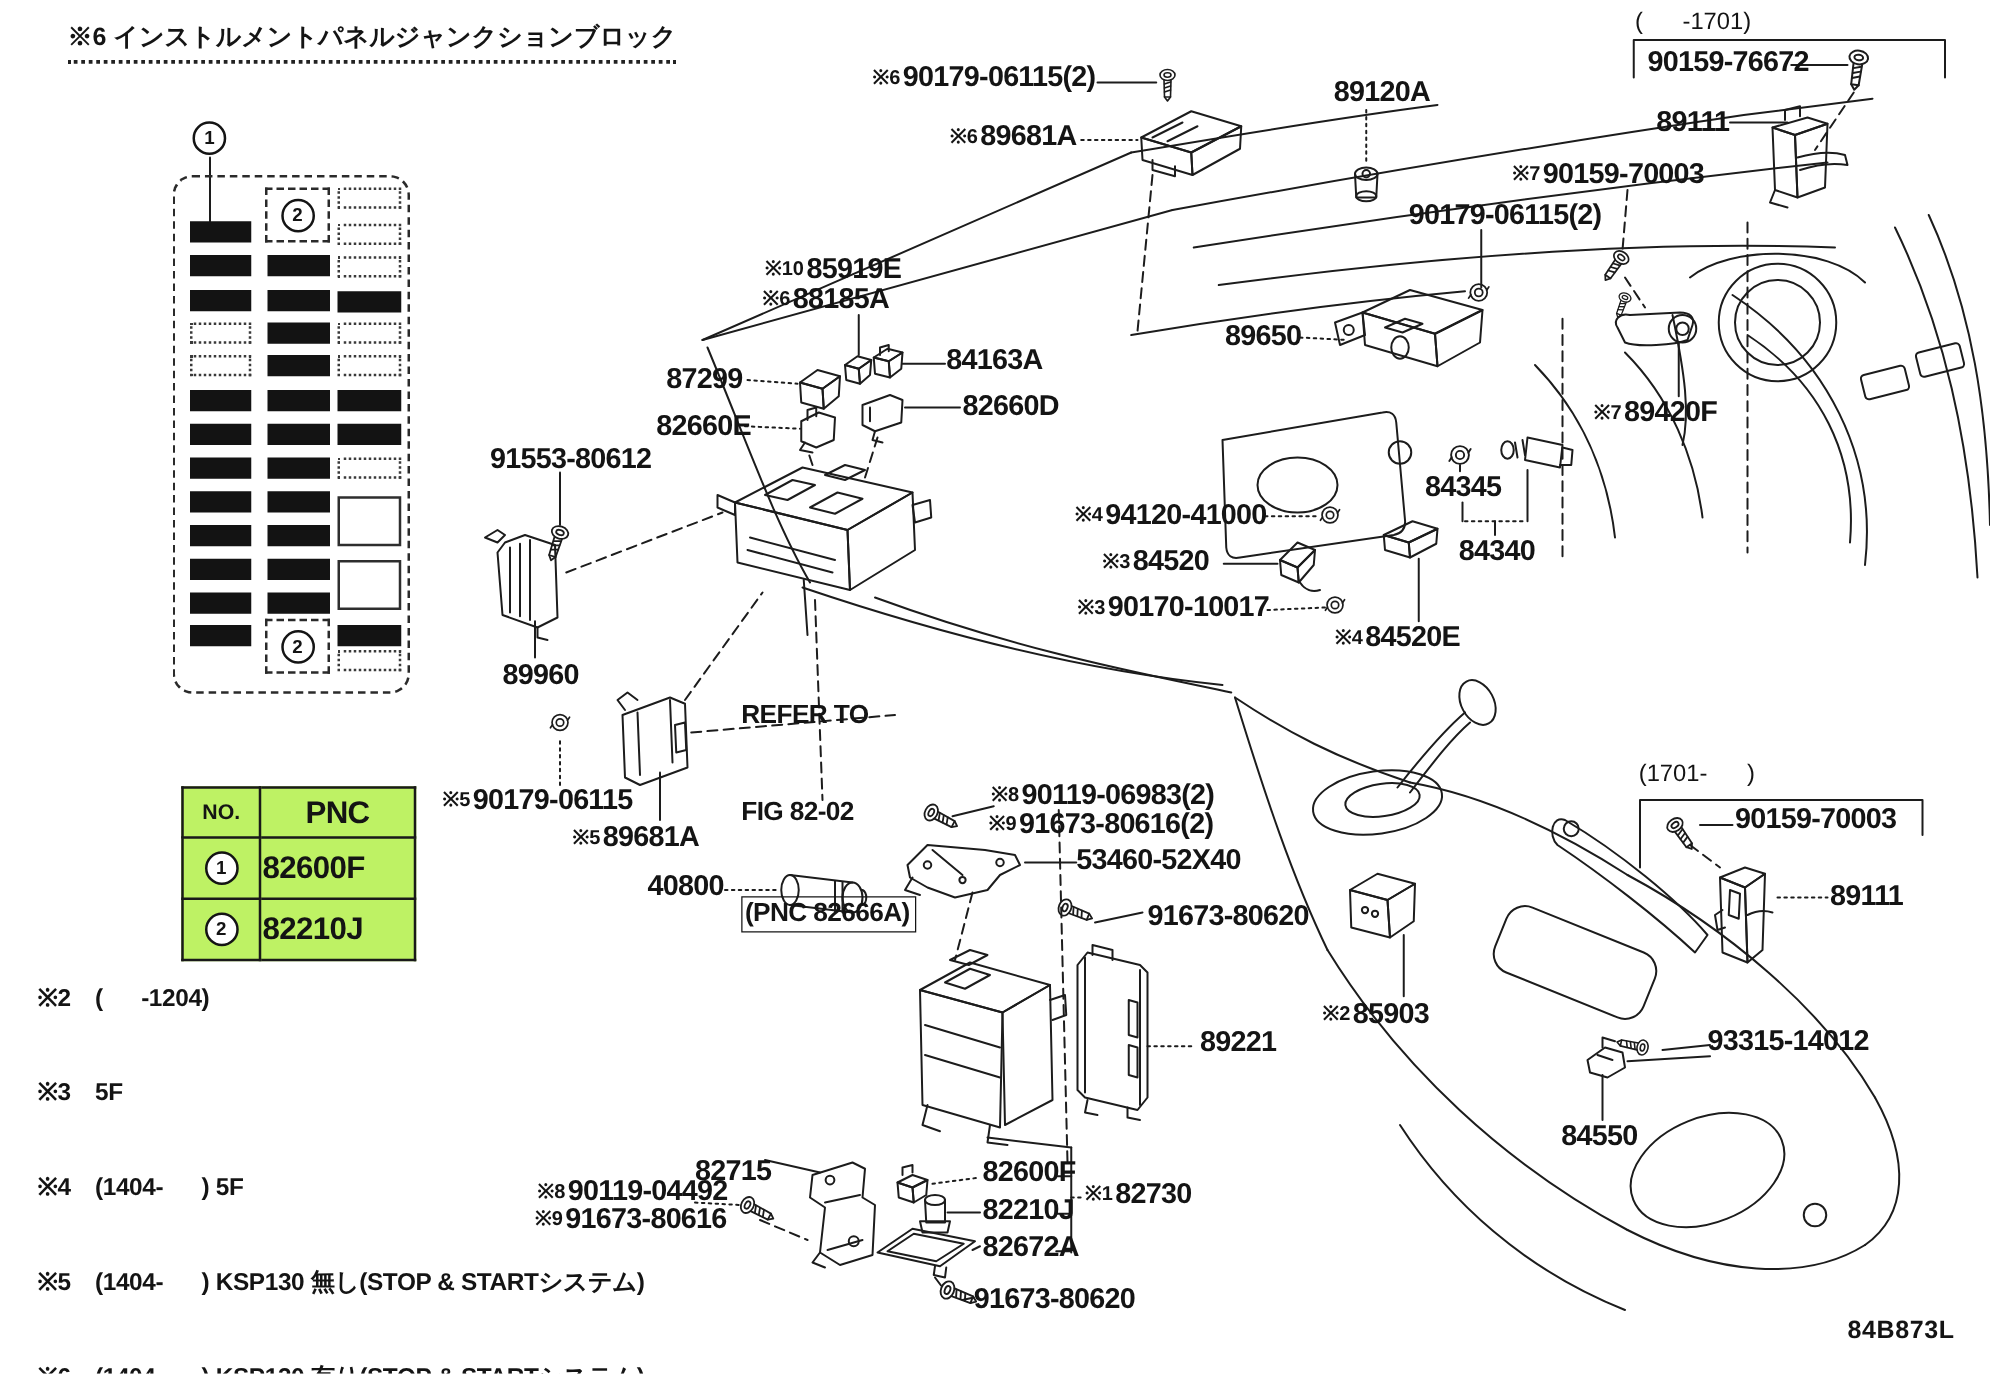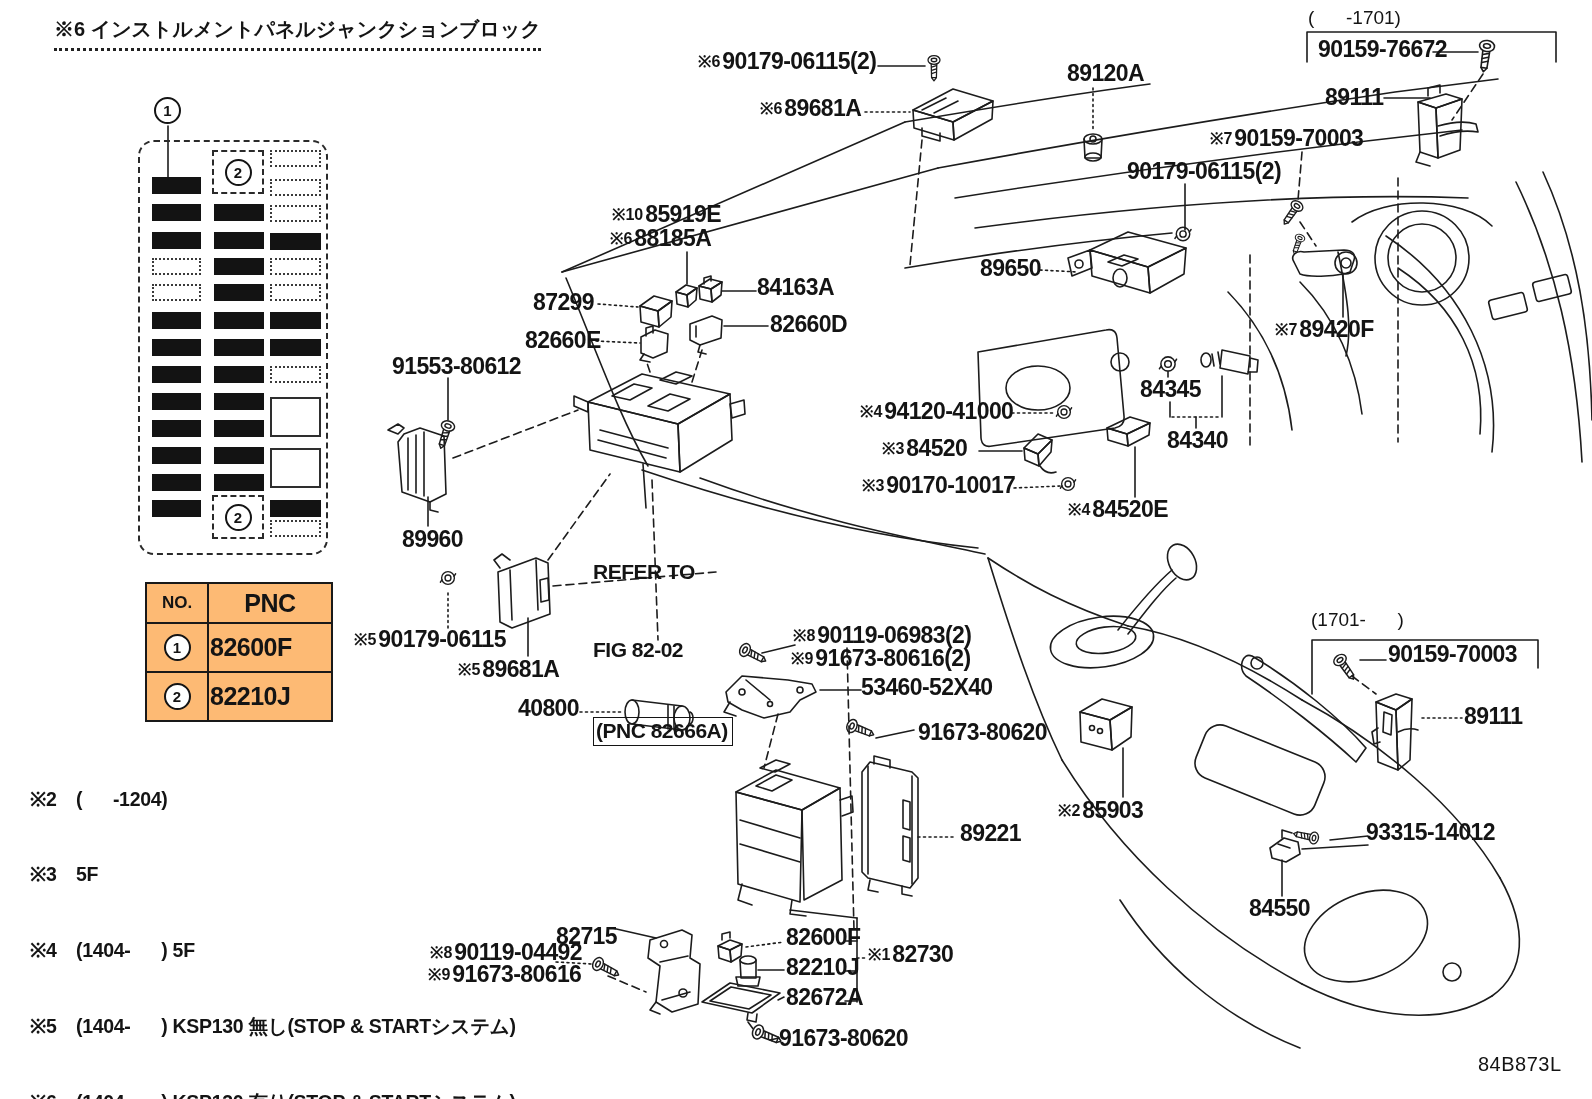--- a/index.html
+++ b/index.html
@@ -26,27 +26,27 @@
            border:2.5px dashed #2a2a2a;border-radius:16px}
   .fcell{position:absolute;box-sizing:border-box}
   .fcell.filled{background:#131313}
   .fcell.empty{border:2px dotted #3a3a3a;background:#fff}
   .fcell.big{border:2px solid #2e2e2e;background:#fff}
   .fco{position:absolute;box-sizing:border-box;border:2.5px dashed #2a2a2a;width:52px;height:44px;
        display:flex;align-items:center;justify-content:center}
   .circ{width:27px;height:27px;border:2px solid #141414;border-radius:50%;box-sizing:border-box;
         display:flex;align-items:center;justify-content:center;font-size:15px;font-weight:700;background:#fff}
   .callout1{position:absolute;left:154px;top:97px}
-  .pnc-table{position:absolute;left:145px;top:582px;border-collapse:collapse;background:#fdba74}
+  .pnc-table{position:absolute;left:145px;top:629px;border-collapse:collapse;background:#bef264}
   .pnc-table td,.pnc-table th{border:2px solid #191919;font-weight:700}
   .pnc-table th{font-size:17px;font-weight:700;height:36px}
   .pnc-table td{height:45px;text-align:left}
   .pnc-table .cno{width:58px;text-align:center}
   .pnc-table .cpnc{width:120px;font-size:25px;letter-spacing:-0.5px}
-  .dcode{position:absolute;left:1478px;top:1053px;font-size:20px;font-weight:400;letter-spacing:0.5px}
+  .dcode{position:absolute;left:1478px;top:1053px;font-size:20px;font-weight:700;letter-spacing:0.5px}
 </style>
 </head>
 <body>
 
 <div class="stage">
 
   <svg class="art" width="1592" height="1099" viewBox="0 0 1592 1099">
     <defs>
       <g id="screwg">
         <ellipse cx="0" cy="0" rx="7.5" ry="5.5"></ellipse>

